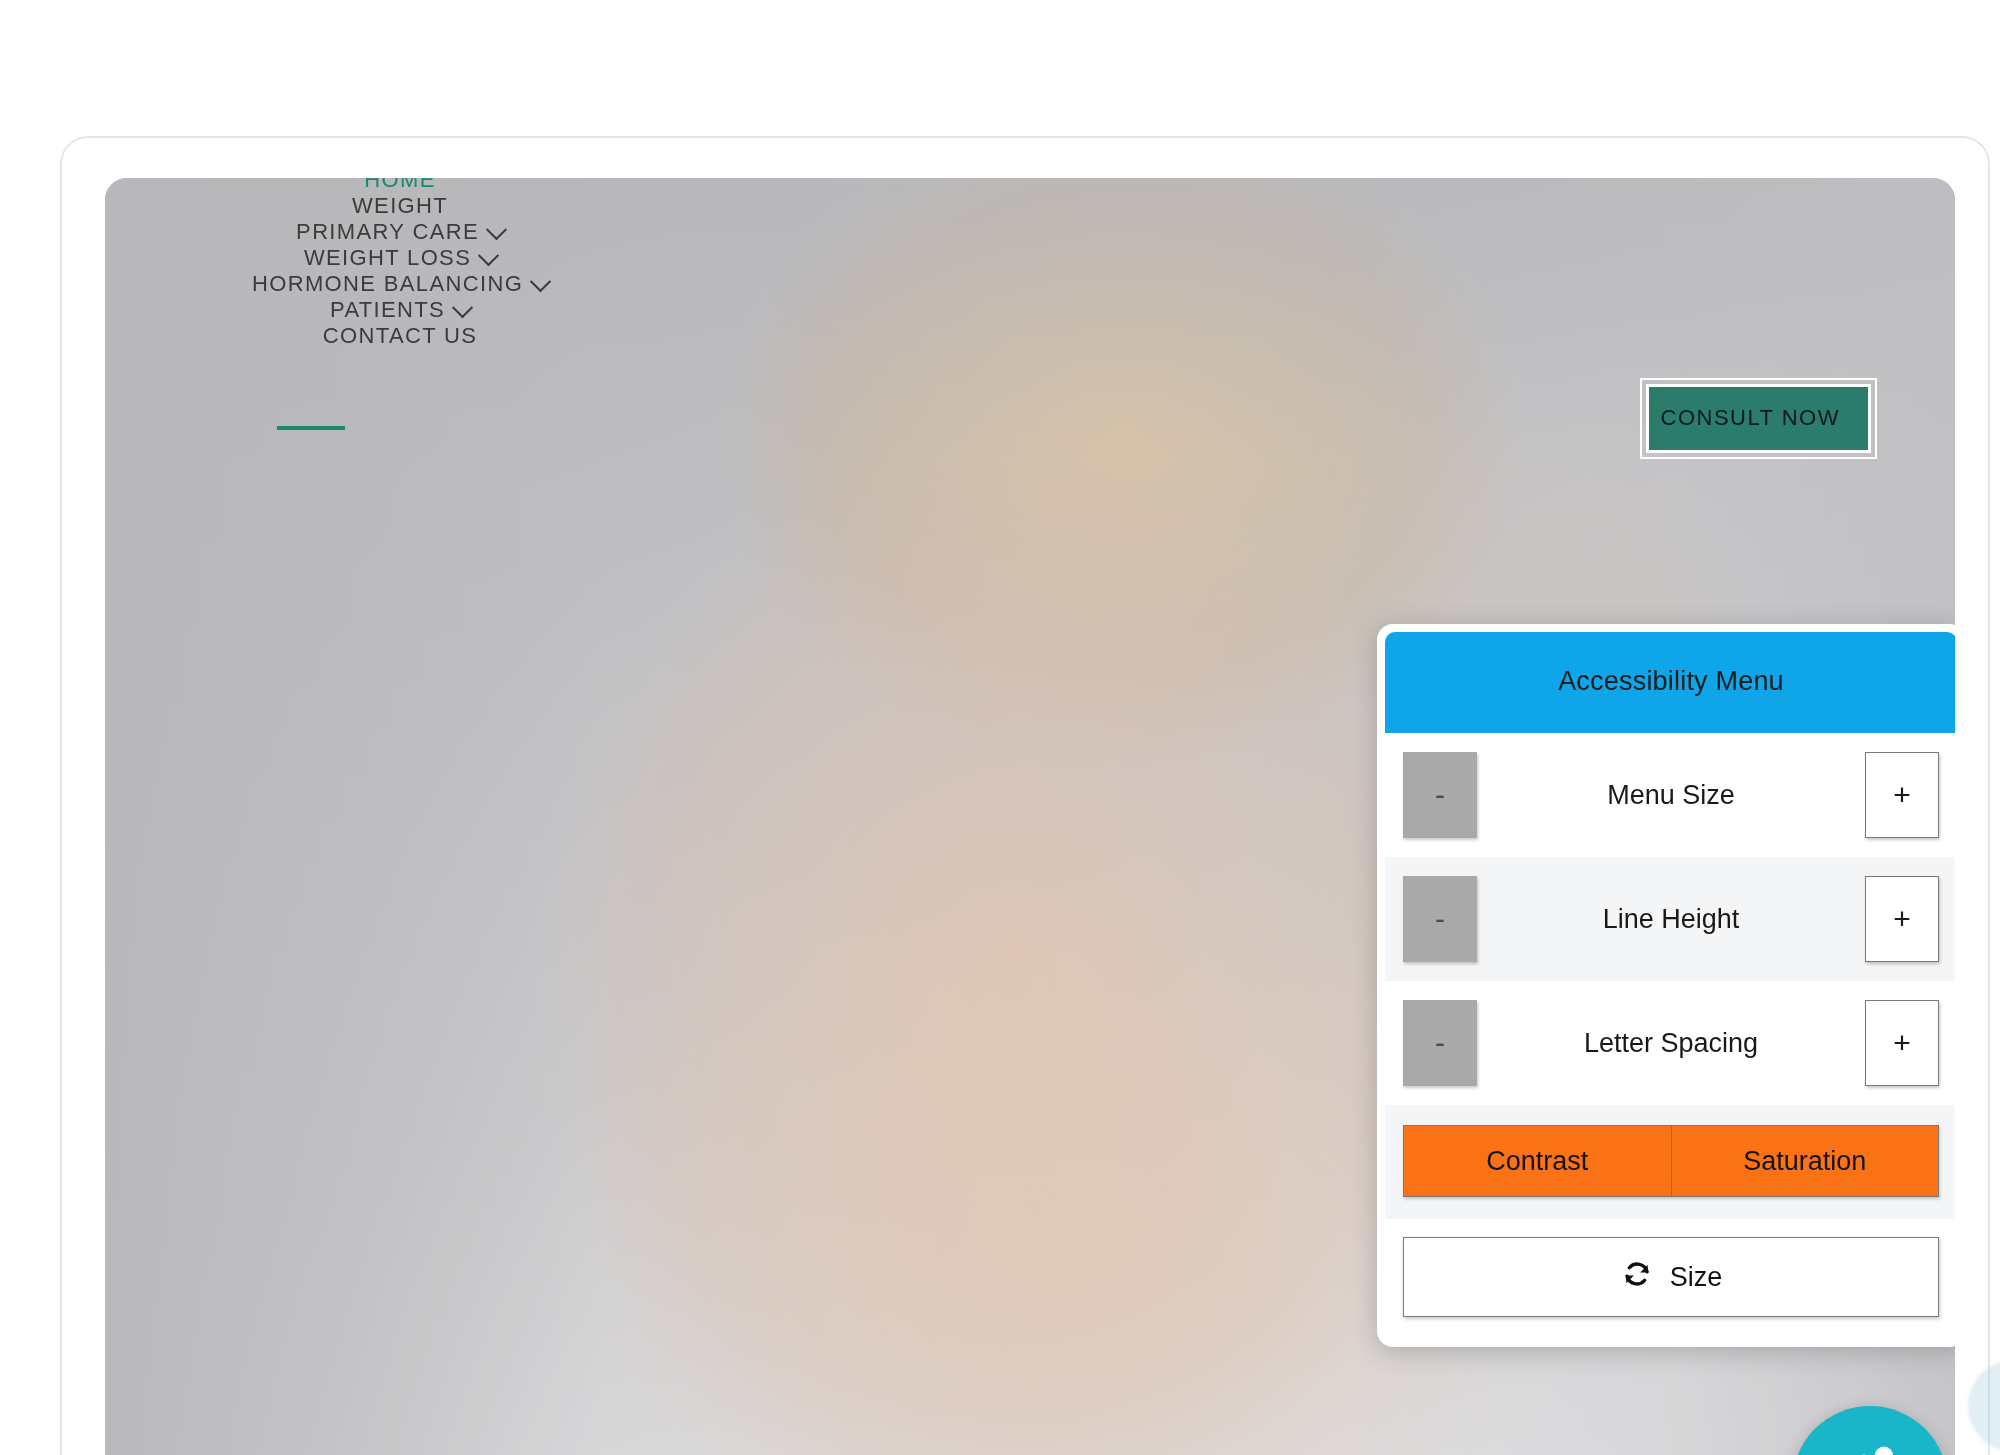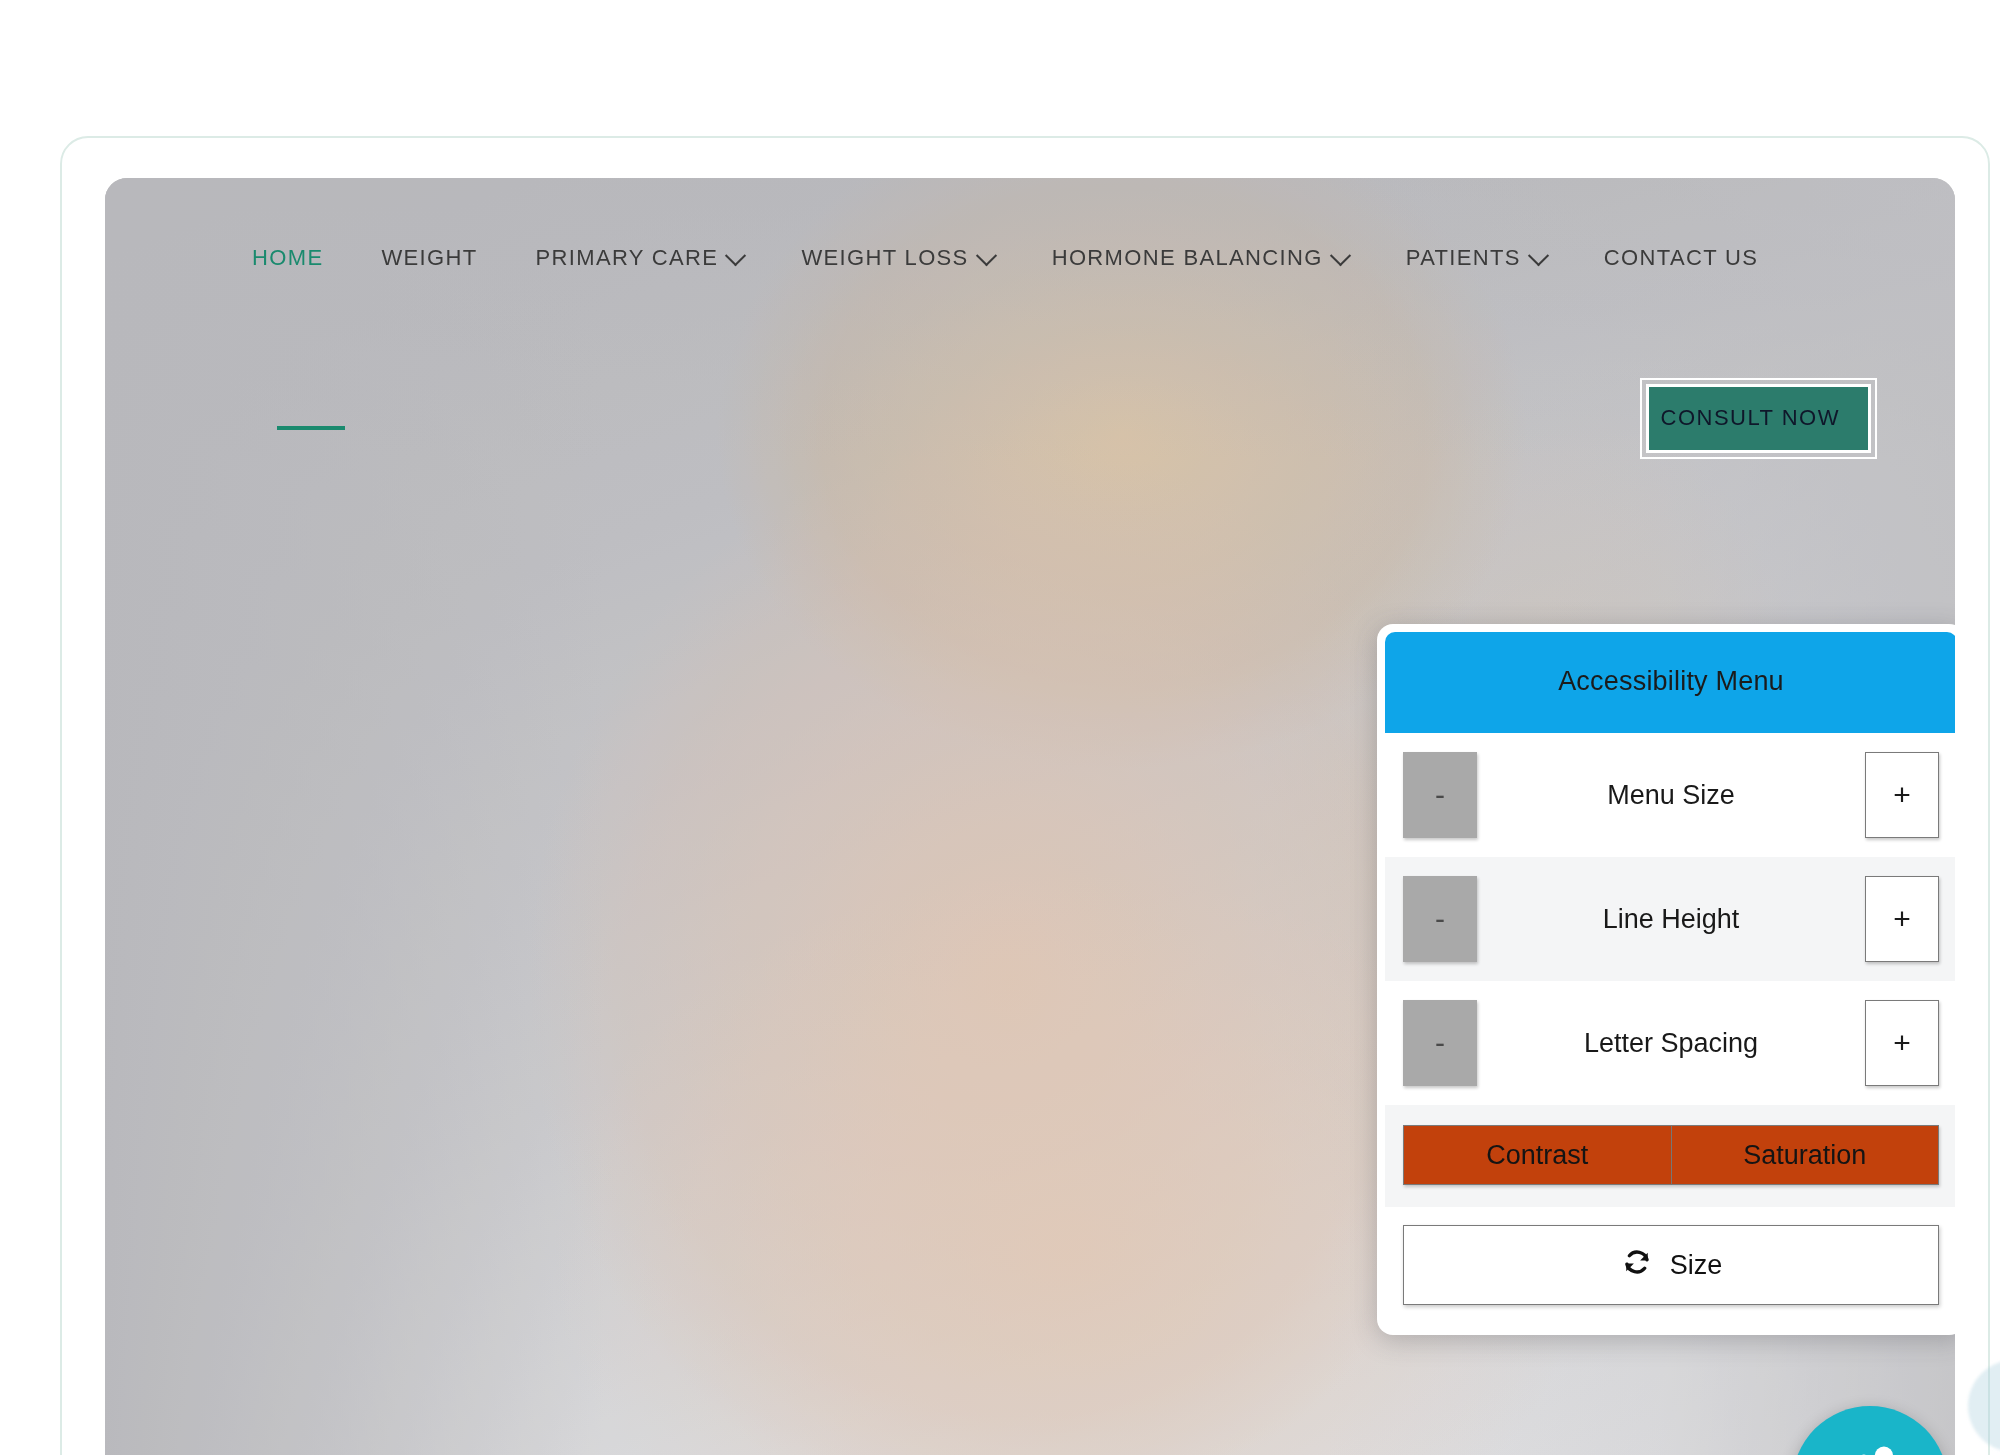--- a/index.html
+++ b/index.html
@@ -98,20 +98,21 @@
     padding-left: 118px;
     box-sizing: border-box;
   }
   .nav-list {
     display: flex;
     align-items: center;
     gap: 0;
     list-style: none;
     margin: 0;
     padding: 0;
+    flex-direction: column;
   }
   .nav-item {
     position: relative;
     display: flex;
     align-items: center;
     gap: 10px;
     padding: 0 29px;
     font-size: 22px;
     letter-spacing: 1.35px;
     color: #3b3b3b;
@@ -235,22 +236,22 @@
   }
 
   .toggle-row {
     display: flex;
     padding: 20px 18px 22px 18px;
     background: #f4f5f6;
     box-sizing: border-box;
   }
   .toggle-btn {
     flex: 1;
-    height: 60px;
-    background: #c2410c;
+    height: 72px;
+    background: #f97316;
     border: 1.6px solid #7a7a7a;
     display: flex;
     align-items: center;
     justify-content: center;
     font-size: 27px;
     color: #141414;
     cursor: pointer;
     box-shadow: 1px 2px 3px rgba(0,0,0,0.20);
     box-sizing: border-box;
     font-family: "Liberation Sans", sans-serif;

